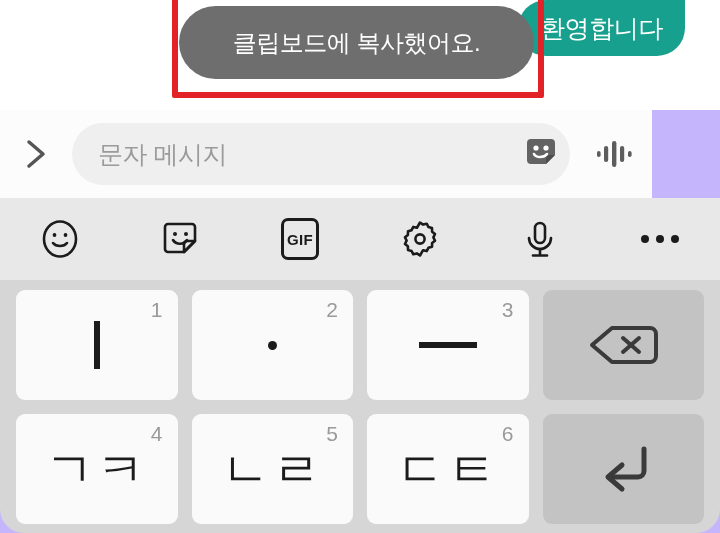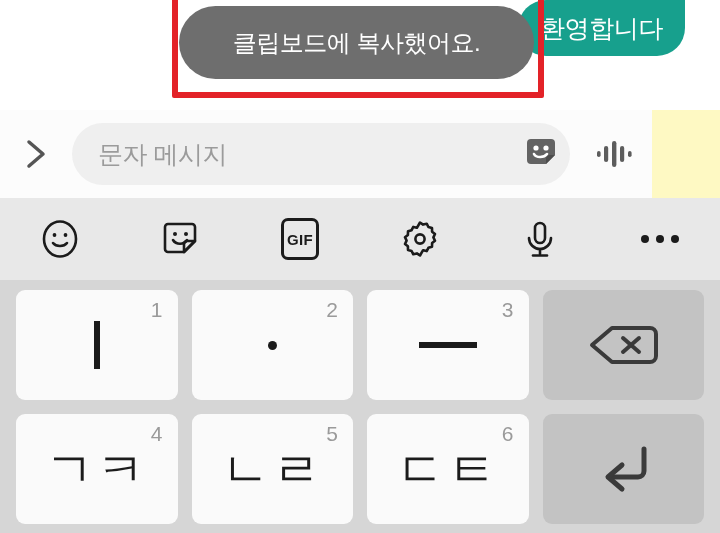--- a/index.html
+++ b/index.html
@@ -2,21 +2,21 @@
 <html><head>
 <meta charset="utf-8">
 <style>
   * { margin:0; padding:0; box-sizing:border-box; }
   html, body {
     width:720px; height:533px;
     font-family:"Liberation Sans","DejaVu Sans",sans-serif;
     background:#ffffff;
     overflow:hidden;
   }
-  #app { position:relative; width:720px; height:533px; background:#fef9c3; }
+  #app { position:relative; width:720px; height:533px; background:#c4b5fd; }
 
   
   .chat-area {
     position:absolute; left:0; top:0; width:720px; height:110px;
     background:#ffffff;
   }
   .bubble-incoming {
     position:absolute; right:35px; top:0px;
     height:56px;
     background:#17a08d;
@@ -92,20 +92,21 @@
   }
   .wave-btn {
     width:74px; height:88px; flex:0 0 auto;
     display:flex; align-items:center; justify-content:center;
   }
 
   
   .keyboard {
     position:absolute; left:0; top:198px; width:720px; height:335px;
     background:#d6d6d6;
+    border-radius:24px;
   }
   .kb-toolbar {
     position:absolute; left:0; top:0; width:720px; height:82px;
     background:#e8e8e8;
     display:flex; align-items:center;
   }
   .kb-tool {
     flex:1 1 0;
     height:82px;
     display:flex; align-items:center; justify-content:center;

